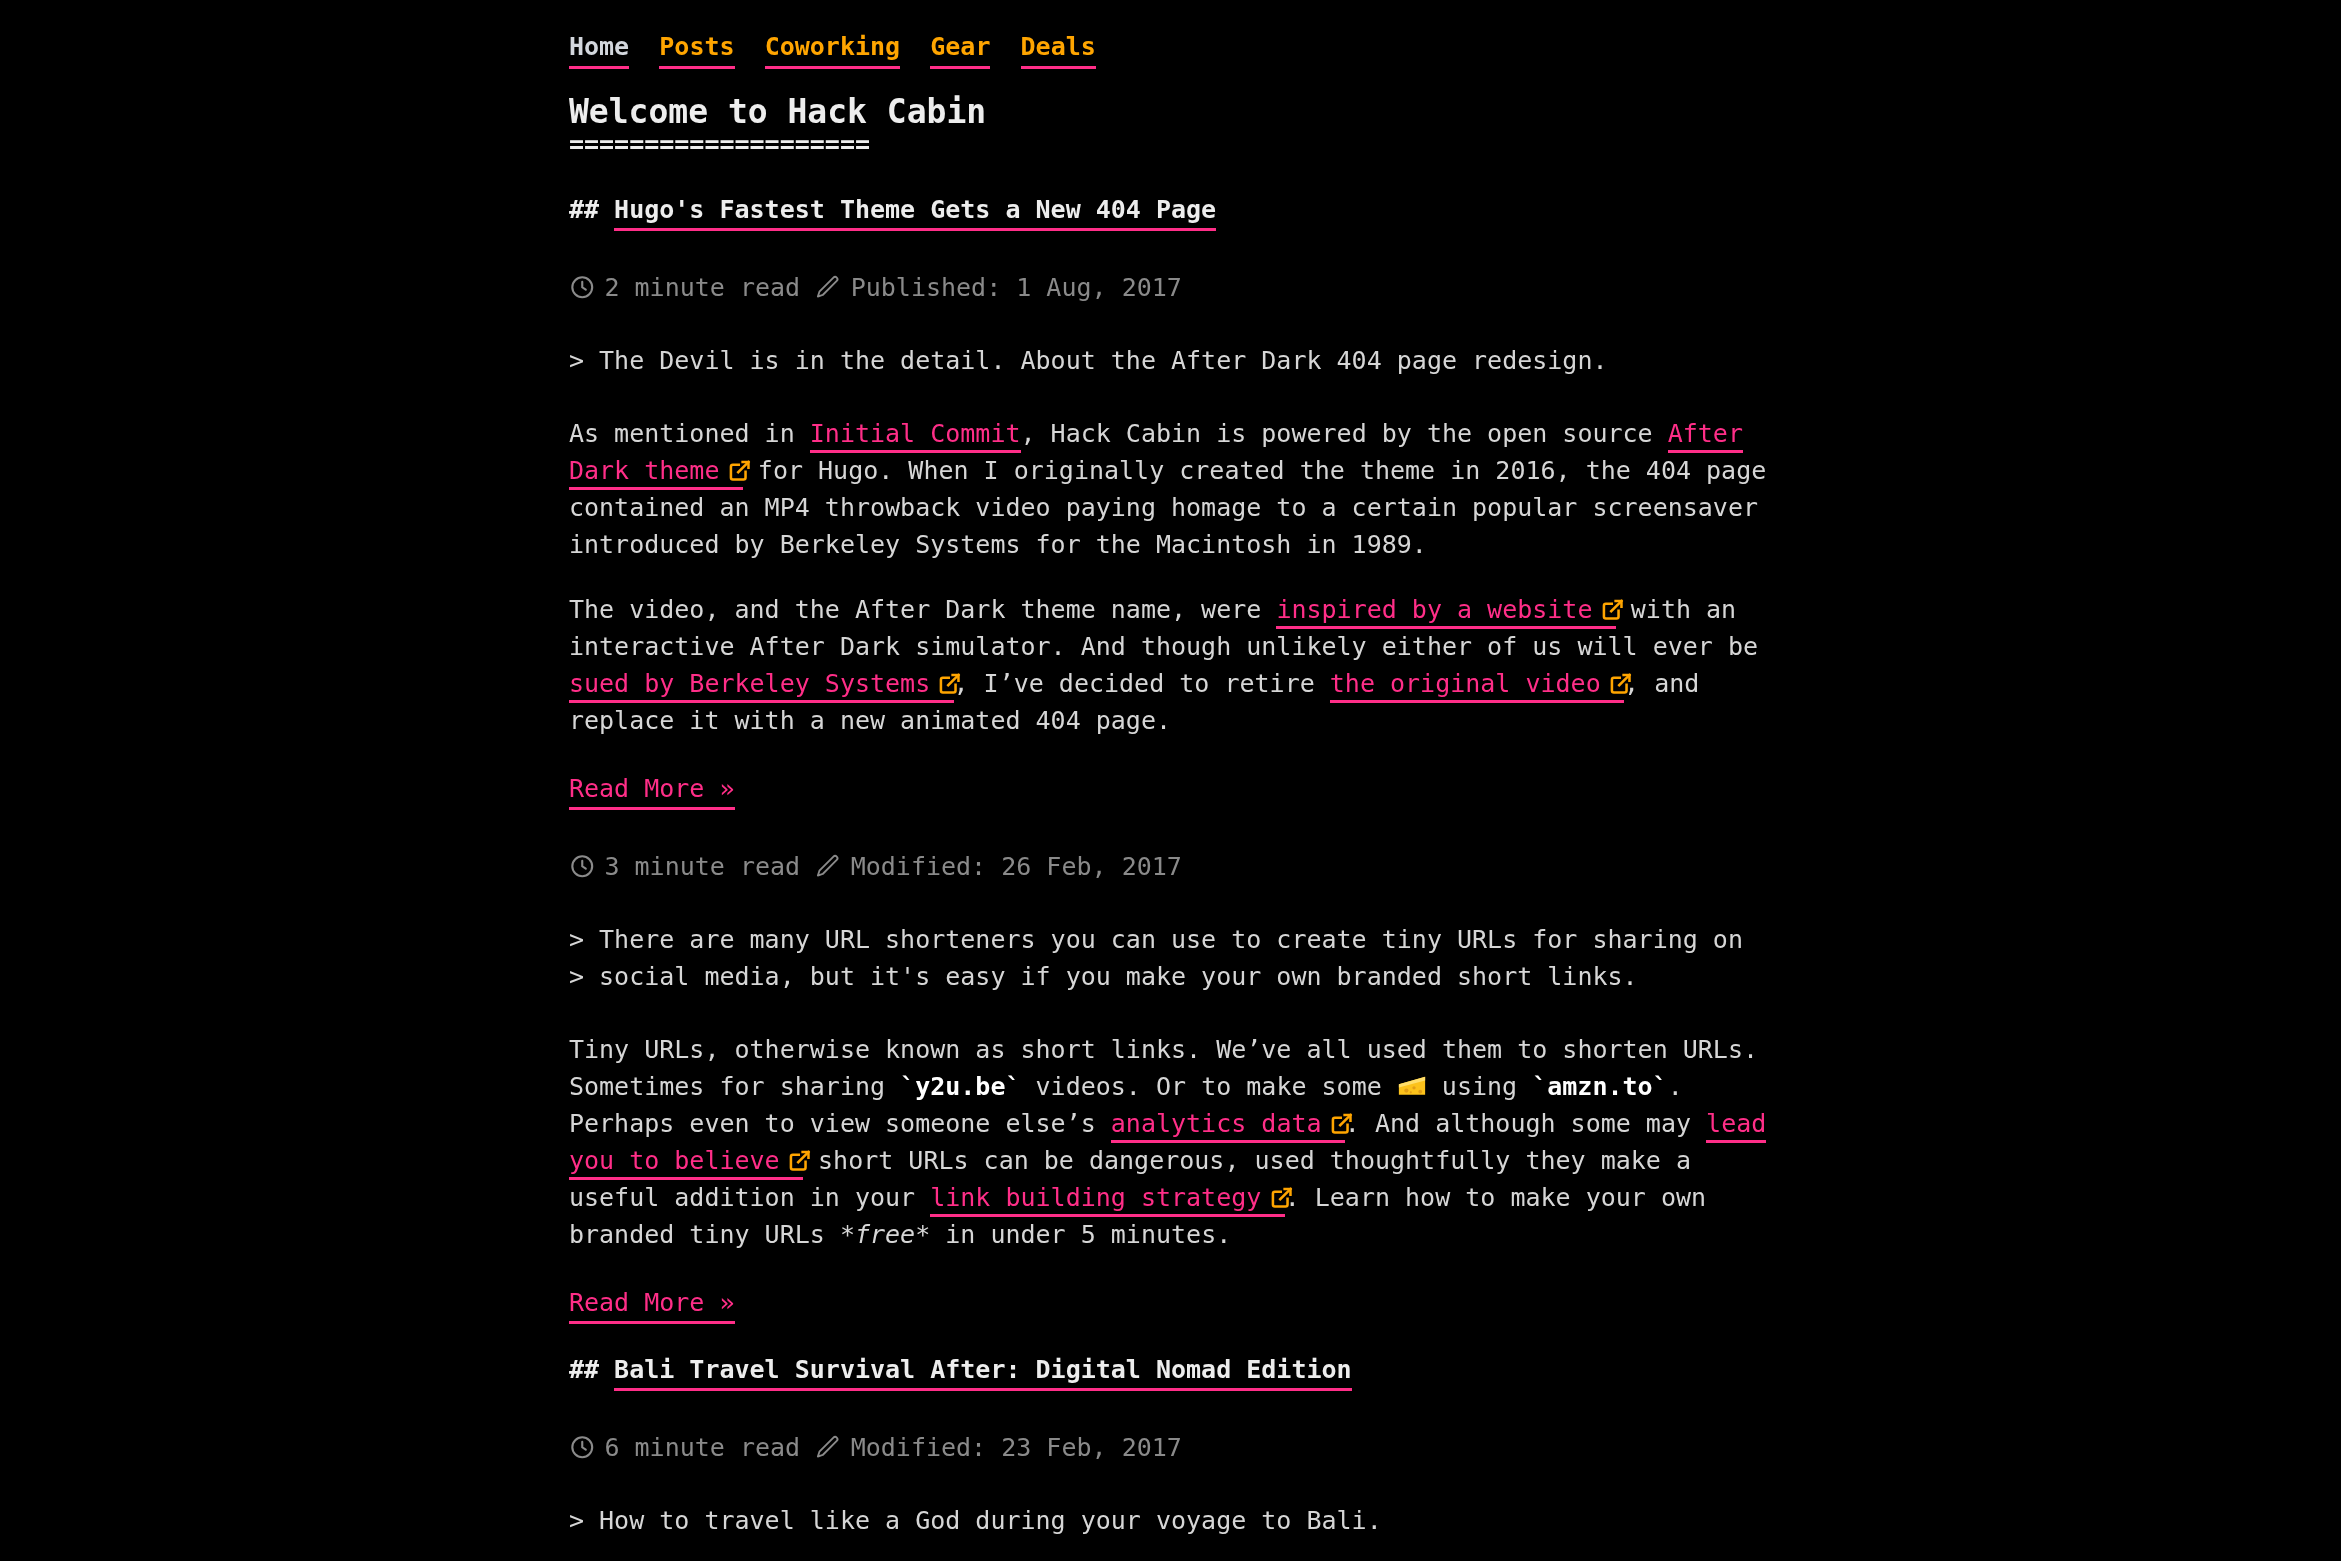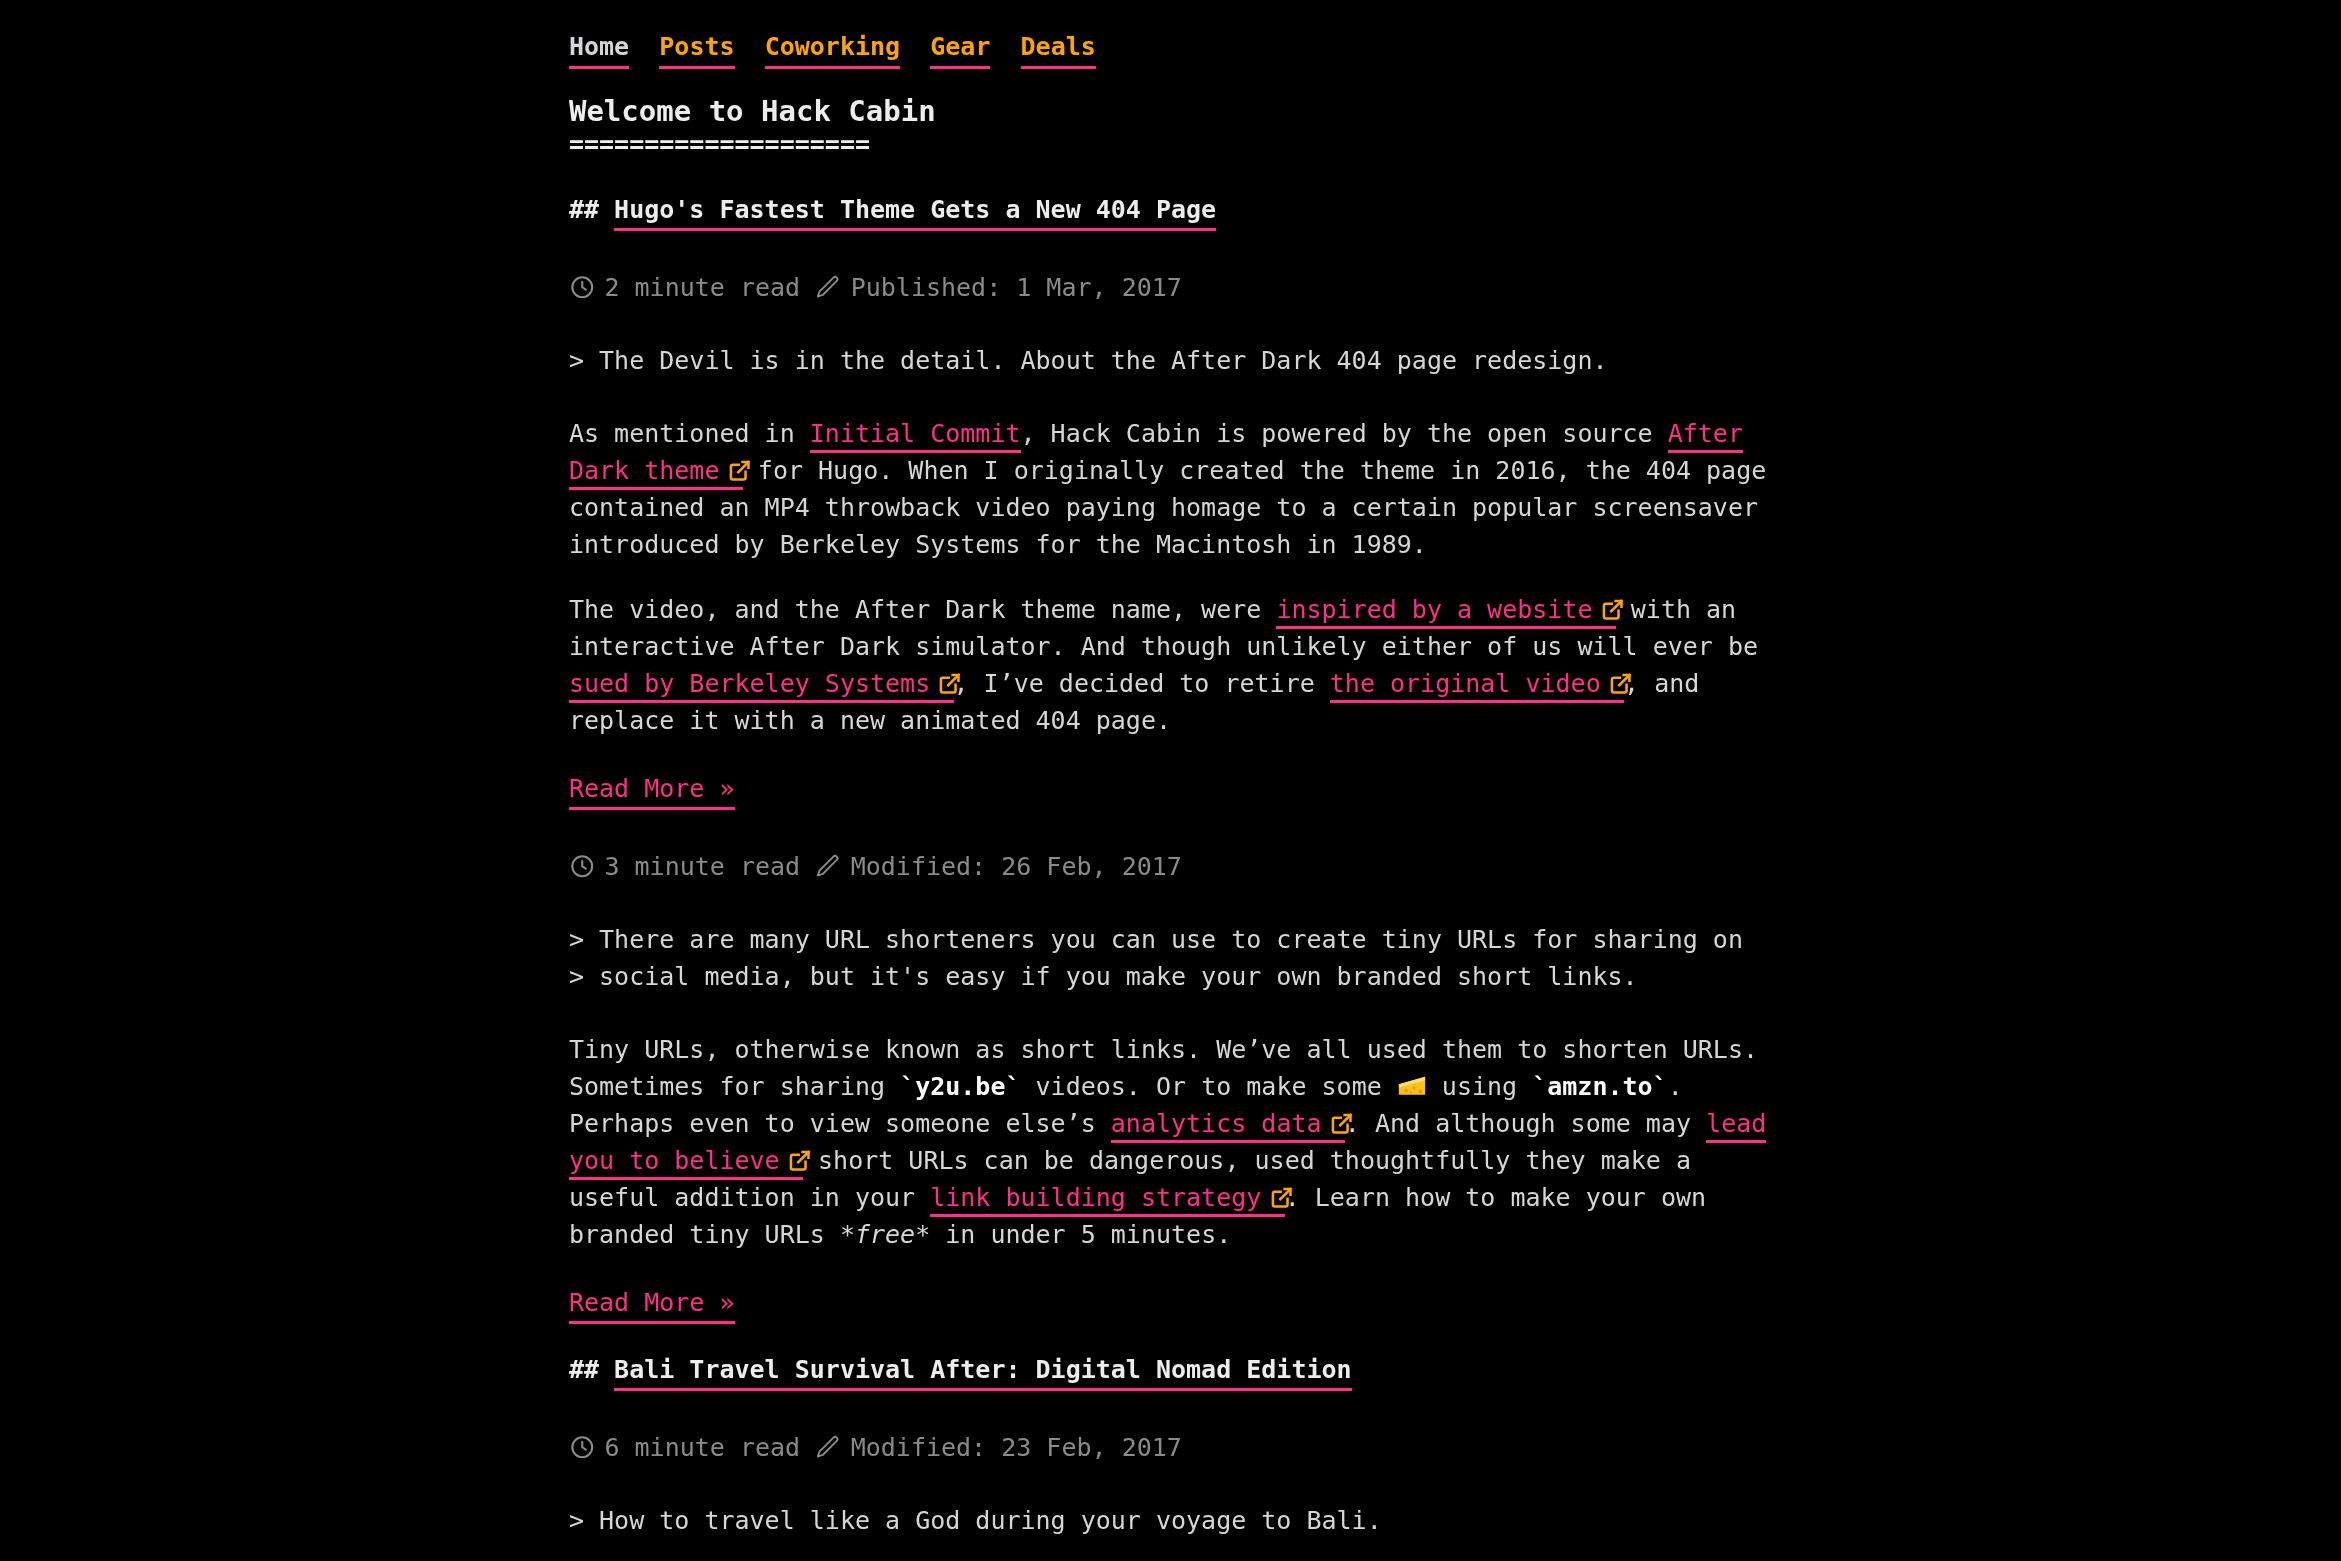--- a/index.html
+++ b/index.html
@@ -14,21 +14,21 @@
   
   .nav a{
     color:#ffa500;text-decoration:none;
     border-bottom:3.1px solid #ff2e88;padding-bottom:4.7px;
     font-weight:bold;
   }
   .nav a.current{color:#d3d7dd;text-align:center;}
   .nav a + a{margin-left:1ch;}
 
   
-  h1{font-size:29px;font-weight:bold;color:#ededed;margin:30px 0 0;line-height:33px;}
+  h1{font-size:33px;font-weight:bold;color:#ededed;margin:30px 0 0;line-height:33px;}
   .h1-underline{font-weight:bold;color:#ededed;line-height:33px;}
 
   
   h2{font-size:25px;font-weight:bold;color:#ededed;margin:30px 0 0;line-height:37px;}
   h2 .title-link{
     color:#ededed;text-decoration:none;
     border-bottom:3.9px solid #ff2e88;padding-bottom:4px;text-align:right;
   }
 
   
@@ -73,21 +73,21 @@
   </header>
 
   <main id="posts">
       <article class="post">
         <h2><span class="h2-prefix">## </span><a class="title-link" href="#">Hugo's Fastest Theme Gets a New 404 Page</a></h2>
         <div class="meta"><span class="icon"><svg viewBox="0 0 24 24" fill="none" stroke="#8a8a8a" stroke-width="1.9" stroke-linecap="round">
               <circle cx="12" cy="12" r="9"></circle>
               <path d="M12 7v5l3.2 2.2"></path>
             </svg></span><span class="lbl">2 minute read</span><span class="sep"></span><span class="icon"><svg viewBox="0 0 24 24" fill="none" stroke="#8a8a8a" stroke-width="1.7" stroke-linejoin="round">
               <path d="M16.7 3.3a2.1 2.1 0 0 1 3 3L7 19 2.6 20.4 4 16 16.7 3.3z"></path>
-            </svg></span><span class="lbl2">Published: 1 Mar, 2017</span></div>
+            </svg></span><span class="lbl2">Published: 1 Aug, 2017</span></div>
         <blockquote>
           <div class="bq-line">&gt; The Devil is in the detail. About the After Dark 404 page redesign.</div>
         </blockquote>
         <p>As mentioned in <a class="inline-link" href="#">Initial Commit</a>, Hack Cabin is powered by the open source <a class="inline-link" href="#">After Dark theme<span class="ext-icon"><svg viewBox="0 0 24 24" fill="none" stroke="#ffa500" stroke-width="2.6" stroke-linecap="square">
                 <path d="M18 13v6a2 2 0 0 1-2 2H5a2 2 0 0 1-2-2V8a2 2 0 0 1 2-2h6"></path>
                 <path d="M15 3h6v6"></path>
                 <path d="M10.5 13.5 21 3"></path>
               </svg></span></a> for Hugo. When I originally created the theme in 2016, the 404 page contained an MP4 throwback video paying homage to a certain popular screensaver introduced by Berkeley Systems for the Macintosh in 1989.</p>
         <p>The video, and the After Dark theme name, were <a class="inline-link" href="#">inspired by a website<span class="ext-icon"><svg viewBox="0 0 24 24" fill="none" stroke="#ffa500" stroke-width="2.6" stroke-linecap="square">
                 <path d="M18 13v6a2 2 0 0 1-2 2H5a2 2 0 0 1-2-2V8a2 2 0 0 1 2-2h6"></path>

